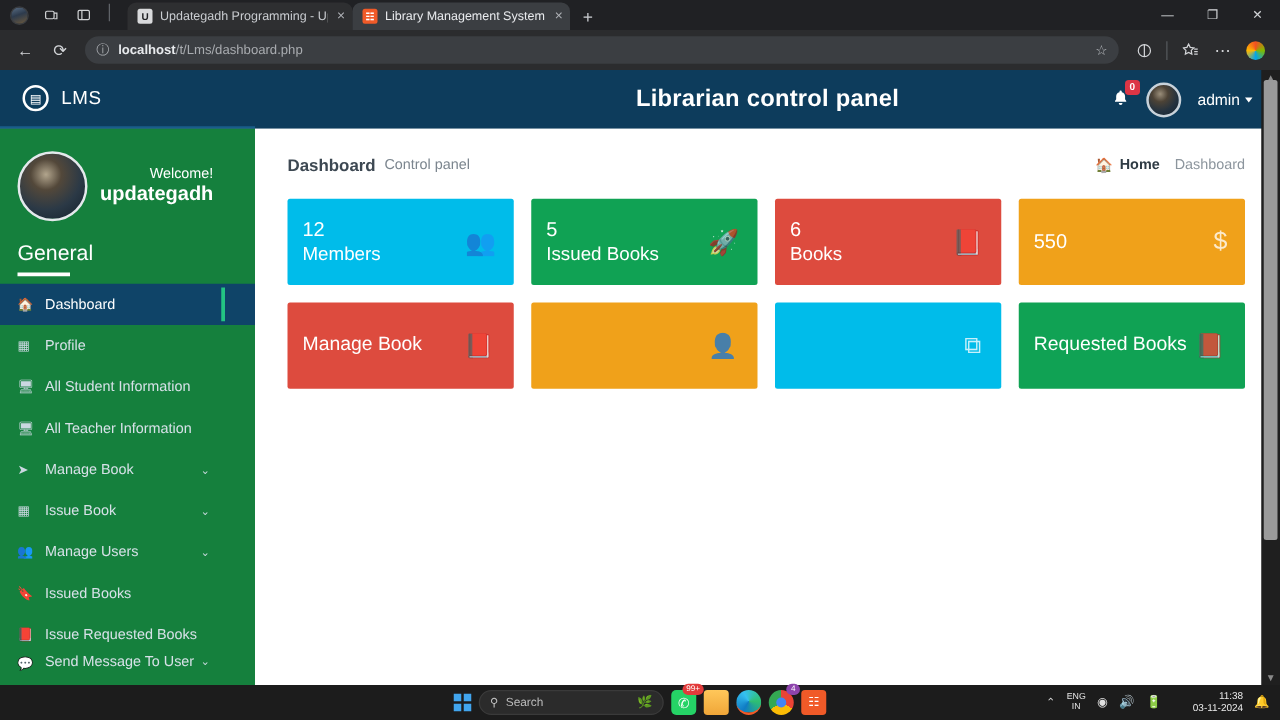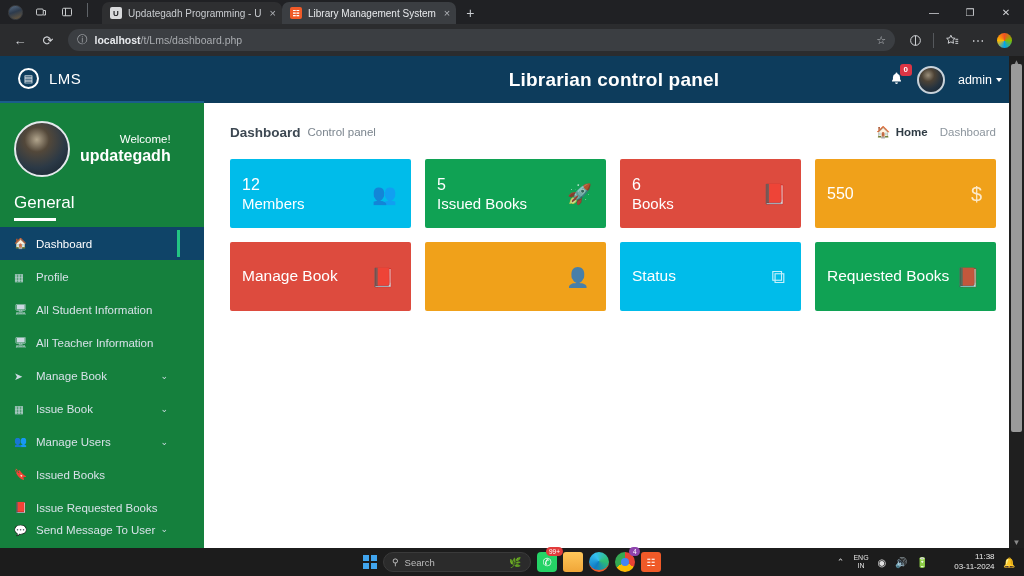--- a/index.html
+++ b/index.html
@@ -347,21 +347,20 @@
 
         <div class="cards row2">
           <div class="card" style="background: rgb(221, 75, 62);">
             <div class="lbl">Manage Book</div>
             <div class="cico">📕</div>
           </div>
           <div class="card" style="background: rgb(240, 161, 26);">
             <div class="cico">👤</div>
           </div>
           <div class="card" style="background: rgb(0, 188, 234);">
-            <div class="lbl">Status</div>
             <div class="cico">⧉</div>
           </div>
           <div class="card" style="background: rgb(16, 162, 84);">
             <div class="lbl">Requested Books</div>
             <div class="cico">📕</div>
           </div>
         </div>
       </div>
     </div>
 

